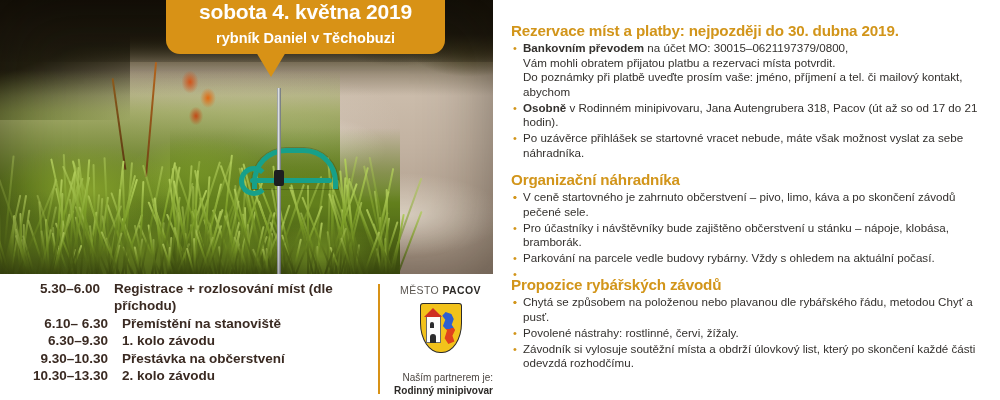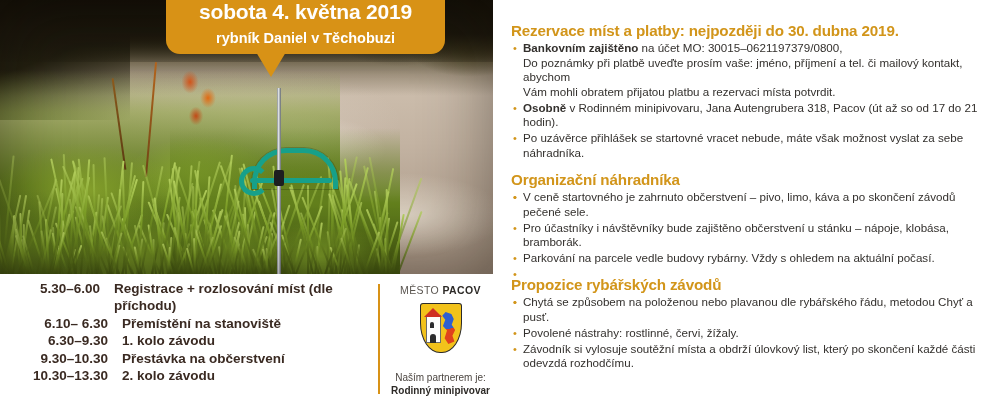--- a/index.html
+++ b/index.html
@@ -124,21 +124,21 @@
     border-radius:3px 3px 20px 20px / 3px 3px 30px 30px;
   }
   .tower{position:absolute;left:6px;top:12px;width:15px;height:28px;background:#fdfdfb;border:1px solid #6b6b6b;box-sizing:border-box;}
   .tower-roof{position:absolute;left:4px;top:5px;width:0;height:0;border-left:9.5px solid transparent;border-right:9.5px solid transparent;border-bottom:9px solid #cf2f22;}
   .tower-win{position:absolute;left:10px;top:19px;width:4px;height:6px;background:#2b2b2b;border-radius:2px 2px 0 0;}
   .tower-door{position:absolute;left:10px;top:31px;width:6px;height:9px;background:#2b2b2b;border-radius:3px 3px 0 0;}
   .lion{position:absolute;left:20px;top:9px;width:17px;height:32px;
     background:linear-gradient(170deg,#2f5fd0 0%,#2f5fd0 52%,#e0411c 53%,#e0411c 100%);
     clip-path:polygon(36% 0,70% 6%,84% 22%,72% 40%,92% 56%,76% 74%,88% 92%,52% 100%,30% 82%,44% 58%,20% 44%,34% 24%,16% 12%);
   }
-  .partner{position:absolute;left:388px;top:372px;width:105px;text-align:center;}
+  .partner{position:absolute;left:388px;top:372px;width:105px;text-align:right;}
   .partner-l1{font-size:10px;color:#4b4540;}
   .partner-l2{font-size:10px;font-weight:bold;color:#2d2a27;margin-top:2px;}
 
   
   .right-col{position:absolute;left:493px;top:0;width:507px;height:388px;background:#fff;overflow:hidden;padding-top:18px;box-sizing:border-box;}
   .sec{margin:0 0 0 0;}
   .sec-head{
     font-size:15.2px;font-weight:bold;color:#d2951a;
     margin:0 0 2px 18px;letter-spacing:-.15px;white-space:nowrap;
   }
@@ -487,21 +487,21 @@
     <div class="partner">
       <div class="partner-l1">Naším partnerem je:</div>
       <div class="partner-l2">Rodinný minipivovar</div>
     </div>
   </div>
 
   <div class="right-col" id="right-col">
       <div class="sec s1">
         <div class="sec-head">Rezervace míst a platby: nejpozději do 30. dubna 2019.</div>
         <ul class="items">
-          <li><span class="bul">•</span><b>Bankovním zajištěno</b><span> na účet MO: 30015–0621197379/0800,</span><span class="cont">Do poznámky při platbě uveďte prosím vaše: jméno, příjmení a tel. či mailový kontakt, abychom</span><span class="cont">Vám mohli obratem přijatou platbu a rezervaci místa potvrdit.</span></li>
+          <li><span class="bul">•</span><b>Bankovním převodem</b><span> na účet MO: 30015–0621197379/0800,</span><span class="cont">Vám mohli obratem přijatou platbu a rezervaci místa potvrdit.</span><span class="cont">Do poznámky při platbě uveďte prosím vaše: jméno, příjmení a tel. či mailový kontakt, abychom</span></li>
           <li><span class="bul">•</span><b>Osobně</b><span> v Rodinném minipivovaru, Jana Autengrubera 318, Pacov (út až so od 17 do 21 hodin).</span></li>
           <li><span class="bul">•</span><span>Po uzávěrce přihlášek se startovné vracet nebude, máte však možnost vyslat za sebe náhradníka.</span></li>
         </ul>
       </div>
       <div class="sec s2">
         <div class="sec-head">Organizační náhradníka</div>
         <ul class="items">
           <li><span class="bul">•</span></li>
           <li><span class="bul">•</span><span>V ceně startovného je zahrnuto občerstvení – pivo, limo, káva a po skončení závodů pečené sele.</span></li>
           <li><span class="bul">•</span><span>Pro účastníky i návštěvníky bude zajištěno občerstvení u stánku – nápoje, klobása, bramborák.</span></li>

